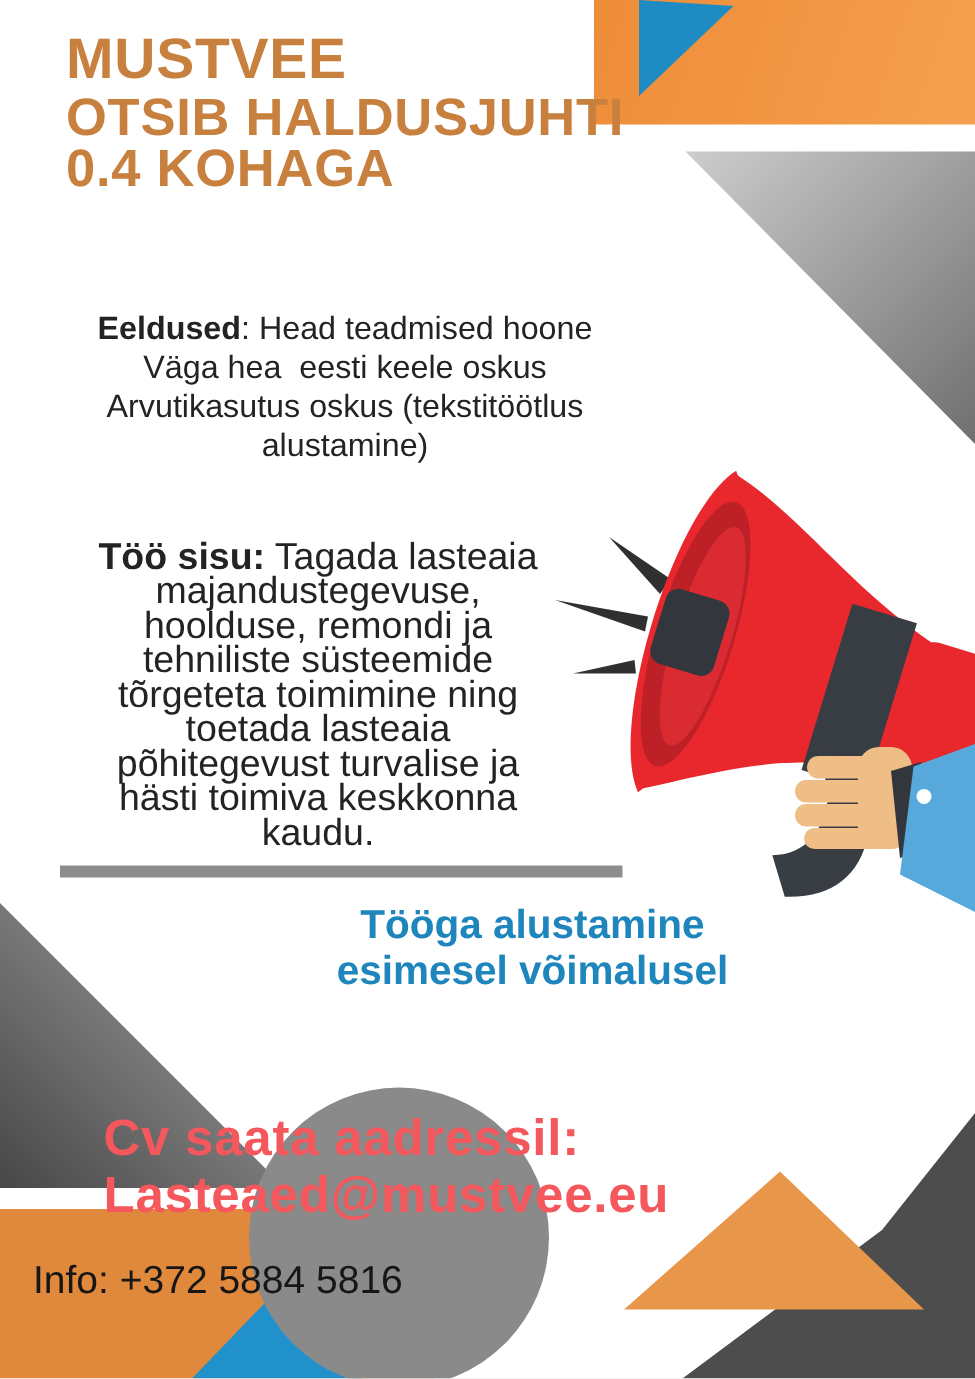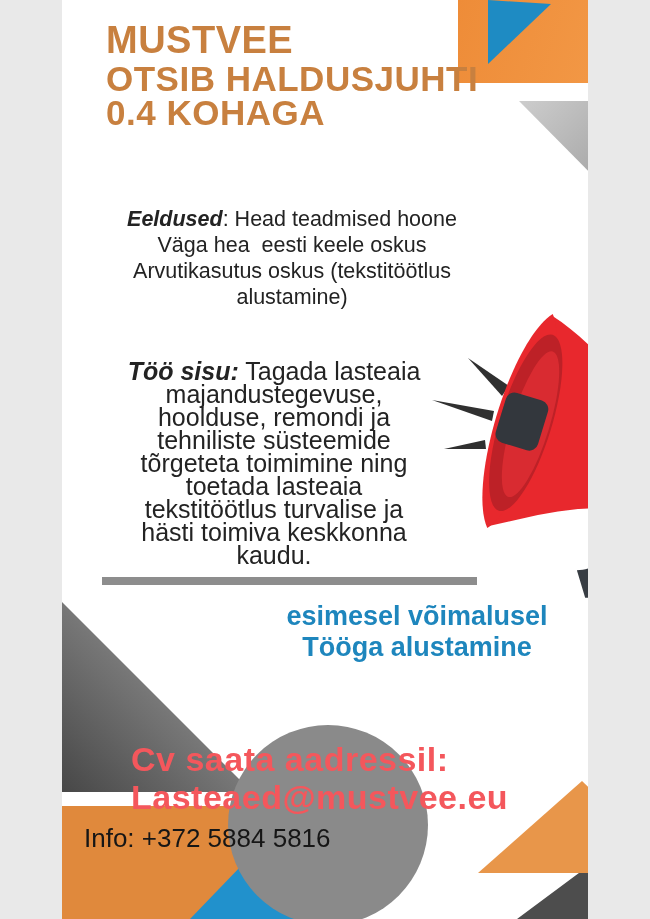--- a/index.html
+++ b/index.html
@@ -1,42 +1,42 @@
 <!DOCTYPE html>
 <html><head>
 <meta charset="utf-8">
 <style>
   html,body{margin:0;padding:0;background:#e9e9e9;}
   .poster{
-    position:relative;width:526px;height:919px;margin:0 auto;
+    position:relative;width:650px;height:919px;margin:0 auto;
     background:#ffffff;overflow:hidden;
     font-family:"Liberation Sans",sans-serif;
   }
   .bg{position:absolute;left:0;top:0;z-index:0;}
   .layer{position:absolute;z-index:2;}
 
   .title{left:44px;top:18px;color:#c8803f;font-weight:bold;}
   .title .t1{font-size:38px;line-height:44px;letter-spacing:.5px;}
   .title .t2{font-size:35px;line-height:34px;letter-spacing:.5px;}
 
   .req{left:5px;top:206px;width:450px;text-align:center;
        font-size:21.5px;line-height:26px;color:#232323;}
   .job{left:10px;top:360px;width:404px;text-align:center;
        font-size:25px;line-height:23px;color:#232323;}
   .req .line,.job .line{white-space:pre-wrap;}
-  .lead{font-weight:bold;font-style:italic;}
+  .lead{font-weight:bold;}
 
   .divider{left:40px;top:577px;width:375px;height:8px;background:#8d8d8d;z-index:1;}
 
   .start{left:180px;top:601px;width:350px;text-align:center;
          font-weight:bold;color:#1e86bd;font-size:27px;line-height:31px;}
 
   .contact{left:22px;top:740px;}
   .cv{font-weight:bold;font-size:34px;line-height:38px;color:#f4575c;letter-spacing:.5px;margin-left:47px;}
-  .info{font-size:26px;line-height:32px;color:#161616;margin-top:6px;}
+  .info{font-size:26px;line-height:32px;color:#161616;margin-top:21px;}
 </style>
 </head>
 <body>
 
 <div class="poster">
 
   <svg class="bg" width="650" height="919" viewBox="0 0 650 919">
     <defs>
       <linearGradient id="gTR" gradientUnits="userSpaceOnUse" x1="457" y1="101" x2="650" y2="296">
         <stop offset="0" stop-color="#cdcdcd"></stop>
@@ -115,30 +115,30 @@
     <div class="line">alustamine)</div>
   </section>
 
   <section class="layer job">
     <div class="line"><span class="lead">Töö sisu:</span><span> Tagada lasteaia</span></div>
     <div class="line">majandustegevuse,</div>
     <div class="line">hoolduse, remondi ja</div>
     <div class="line">tehniliste süsteemide</div>
     <div class="line">tõrgeteta toimimine ning</div>
     <div class="line">toetada lasteaia</div>
-    <div class="line">tekstitöötlus turvalise ja</div>
+    <div class="line">põhitegevust turvalise ja</div>
     <div class="line">hästi toimiva keskkonna</div>
     <div class="line">kaudu.</div>
   </section>
 
   <div class="layer divider"></div>
 
   <section class="layer start">
+    <div>Tööga alustamine</div>
     <div>esimesel võimalusel</div>
-    <div>Tööga alustamine</div>
   </section>
 
   <section class="layer contact">
     <div class="cv">Cv saata aadressil:</div>
     <div class="cv">Lasteaed@mustvee.eu</div>
     <div class="info">Info: +372 5884 5816</div>
   </section>
 
 </div>
 

